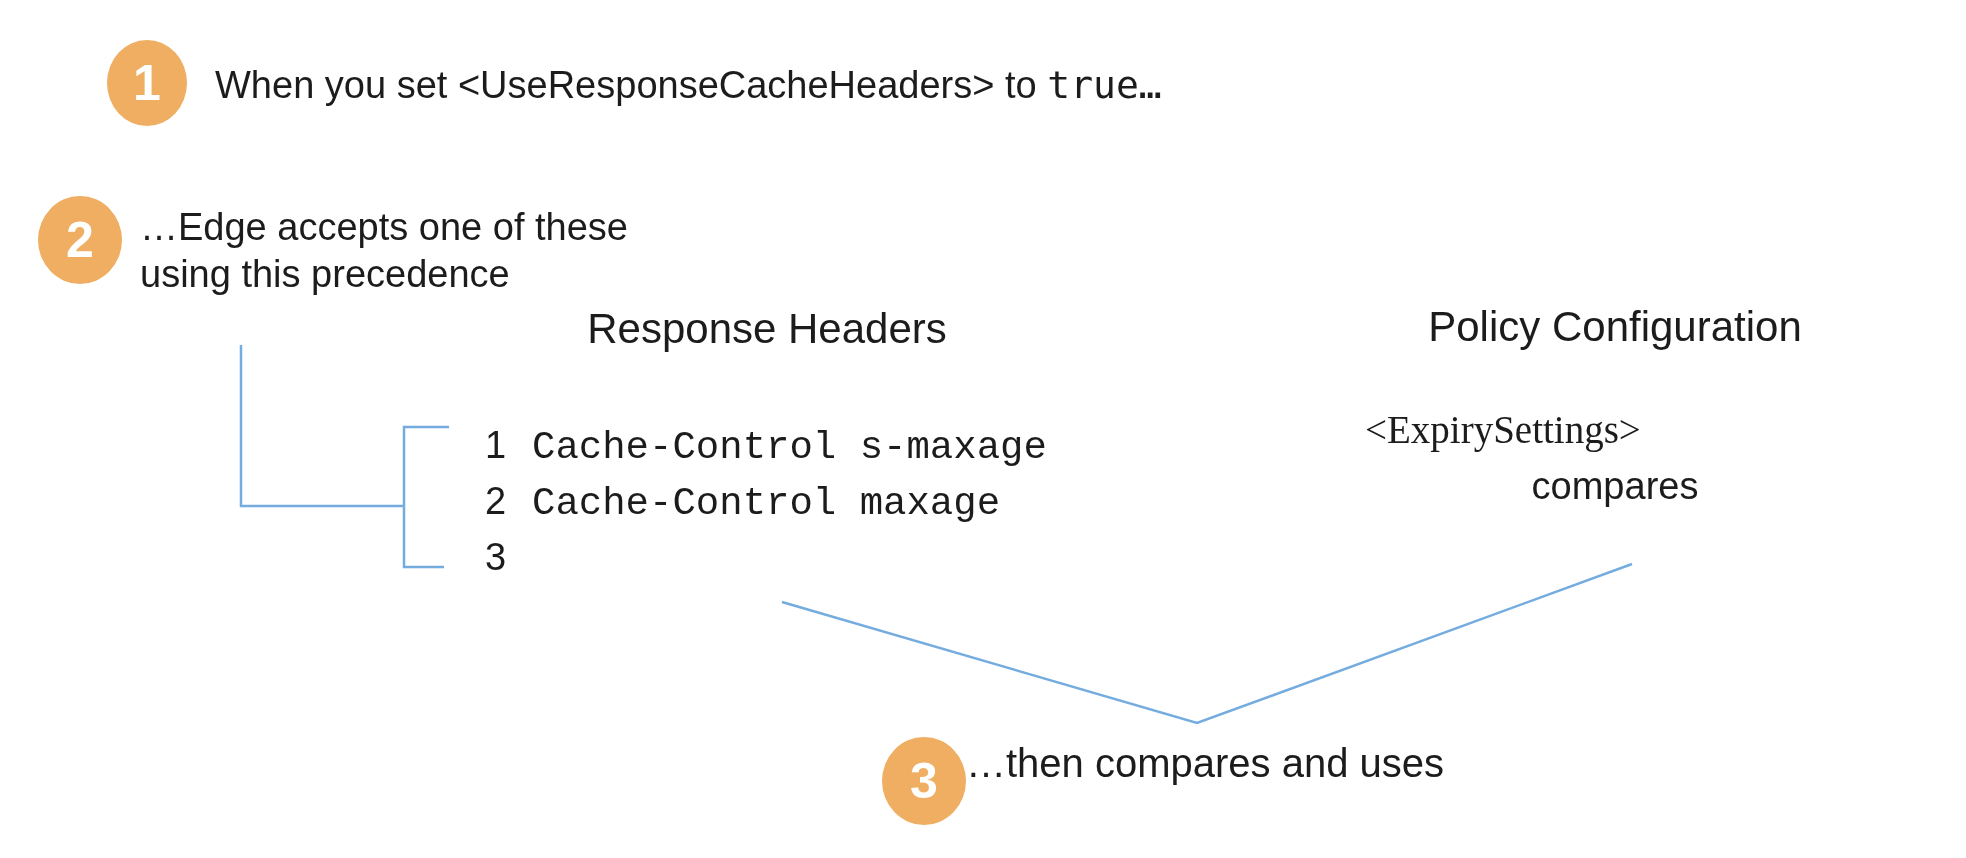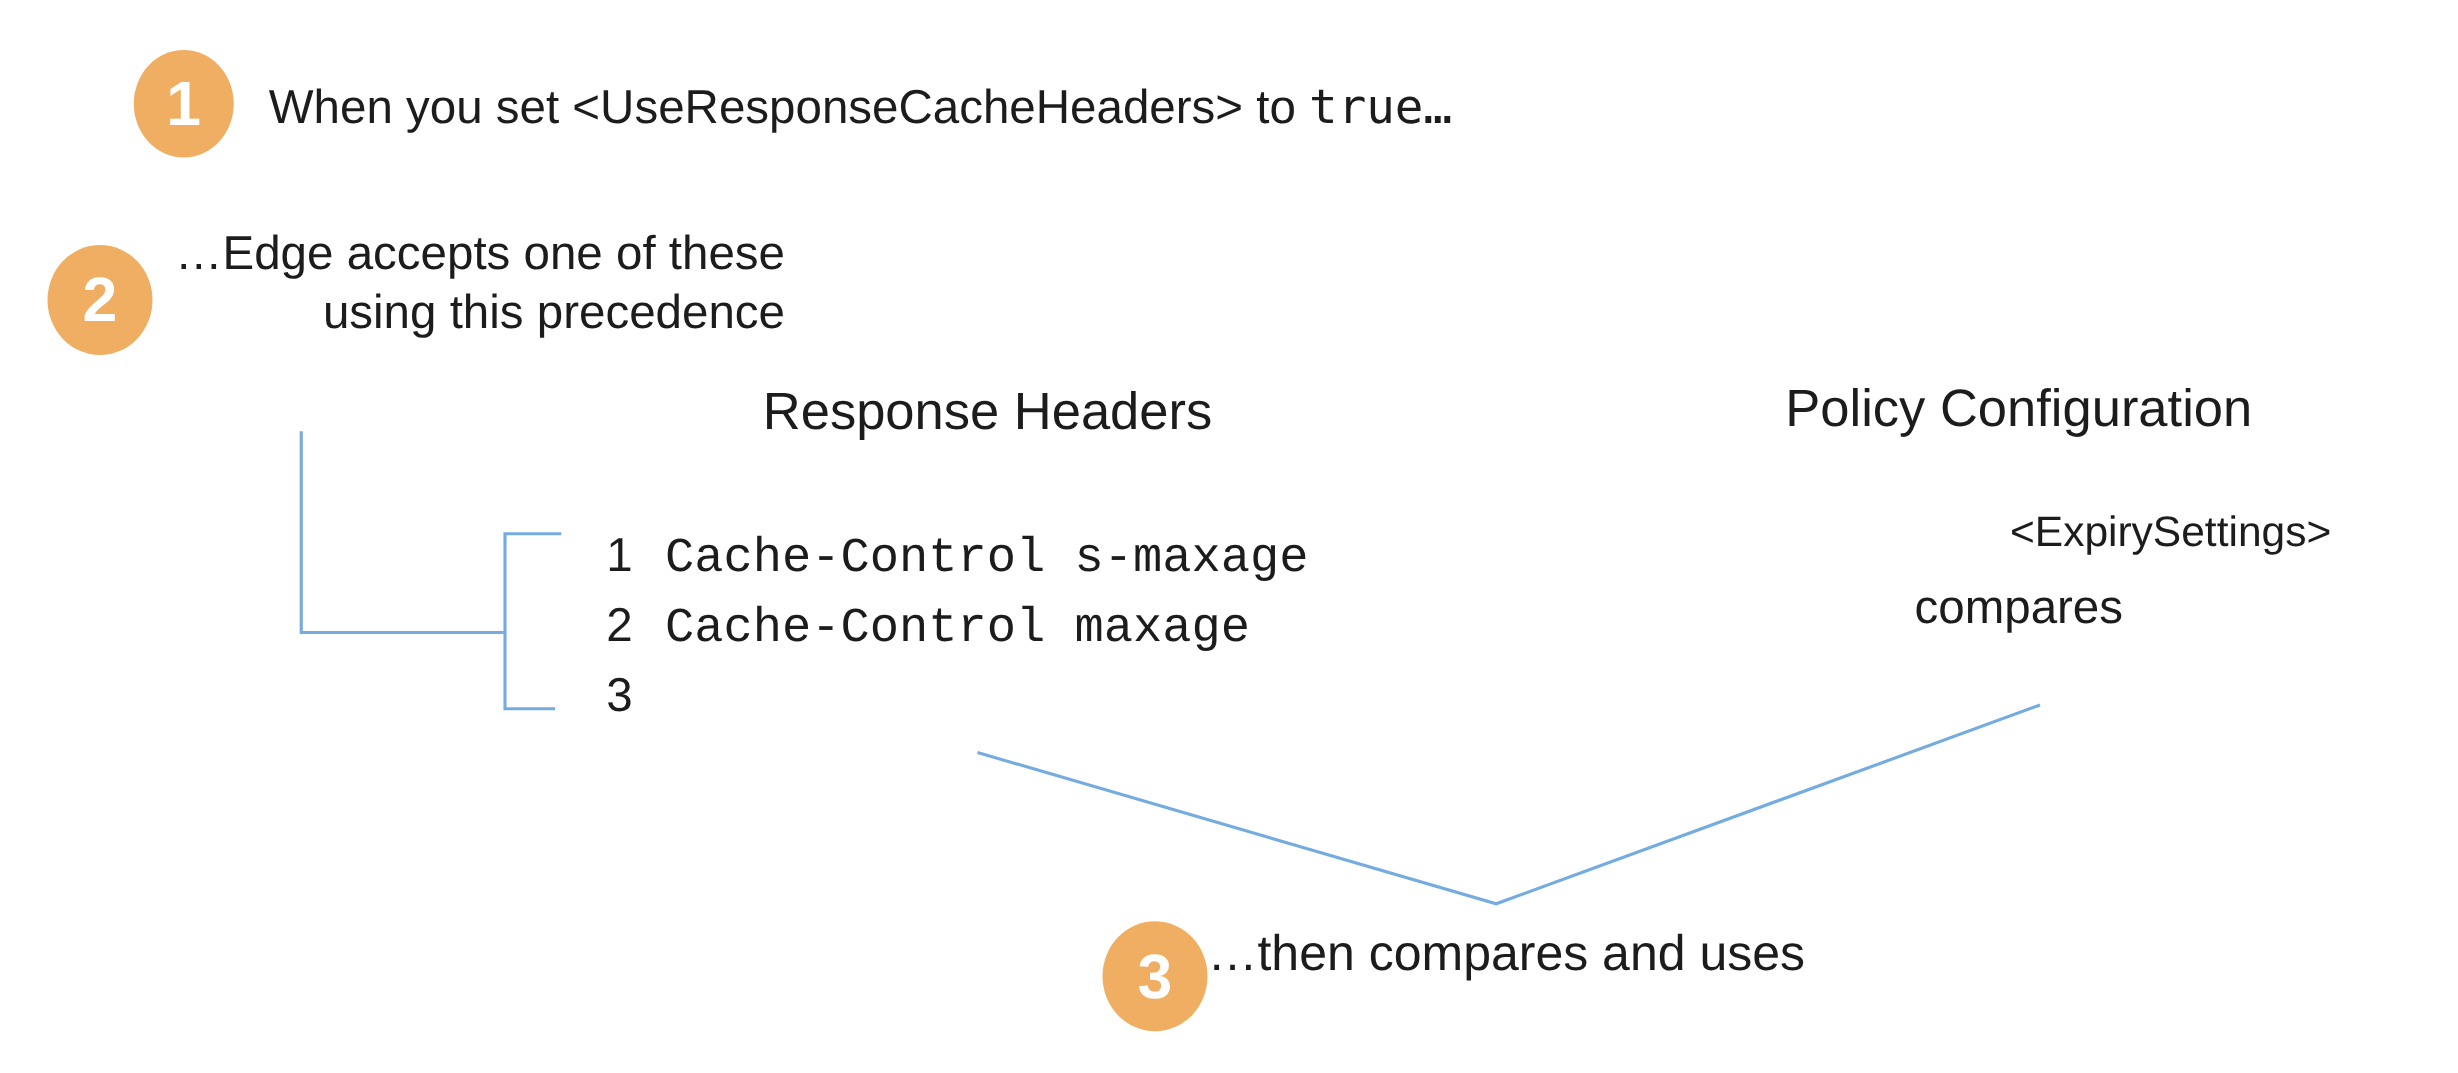--- a/index.html
+++ b/index.html
@@ -21,21 +21,21 @@
     display:flex; align-items:center; justify-content:center;
     font-size:50px; font-weight:600;
     line-height:1;
   }
   .body-text { font-size:38px; line-height:47px; white-space:nowrap; }
   .mono { font-family:"DejaVu Sans Mono", monospace; }
   .col-title { font-size:42px; text-align:center; white-space:nowrap; }
   .list-row { position:absolute; display:flex; align-items:baseline; white-space:nowrap; }
   .list-rank { display:inline-block; width:47px; font-size:38px; font-family:"Liberation Sans", sans-serif; }
   .list-name { font-size:39px; font-family:Liberation Mono, monospace; }
-  .code-line { font-size:34px; text-align:right; white-space:nowrap; font-family:Liberation Sans, sans-serif; }
+  .code-line { font-size:39px; text-align:left; white-space:nowrap; font-family:Liberation Serif, serif; }
   .caption { font-size:38px; text-align:center; white-space:nowrap; }
   .note3-text { font-size:40px; line-height:46px; text-align:center; }
   svg.connectors { position:absolute; left:0; top:0; }
   svg.connectors path {
     stroke:var(--accent-blue, #74ACDF);
     stroke-width:2.5;
     fill:none;
     stroke-linecap:butt;
     stroke-linejoin:miter;
   }
@@ -54,26 +54,26 @@
   <div class="badge" style="left:107px; top:40px;">
     <span>1</span>
   </div>
   <div class="abs body-text" style="left:215px; top:62px;">
     <span>When you set &lt;UseResponseCacheHeaders&gt; to </span><span class="mono">true…</span>
   </div>
 
   <div class="badge" style="left:38px; top:196px; width:84px; height:88px;">
     <span>2</span>
   </div>
-  <div class="abs body-text" style="left:140px; top:180px;text-align:right;">
+  <div class="abs body-text" style="left:140px; top:204px;">
     <div>…Edge accepts one of these</div>
     <div>using this precedence</div>
   </div>
 
-  <div class="abs col-title" style="left:540px; top:305px; width:500px;">Response Headers</div>
+  <div class="abs col-title" style="left:517px; top:305px; width:500px;">Response Headers</div>
 
   <div class="list-row" style="left:485px; top:424px;">
     <span class="list-rank">1</span>
     <span class="list-name">Cache-Control s-maxage</span>
   </div>
   <div class="list-row" style="left:485px; top:480px;">
     <span class="list-rank">2</span>
     <span class="list-name">Cache-Control maxage</span>
   </div>
   <div class="list-row" style="left:485px; top:536px;">

